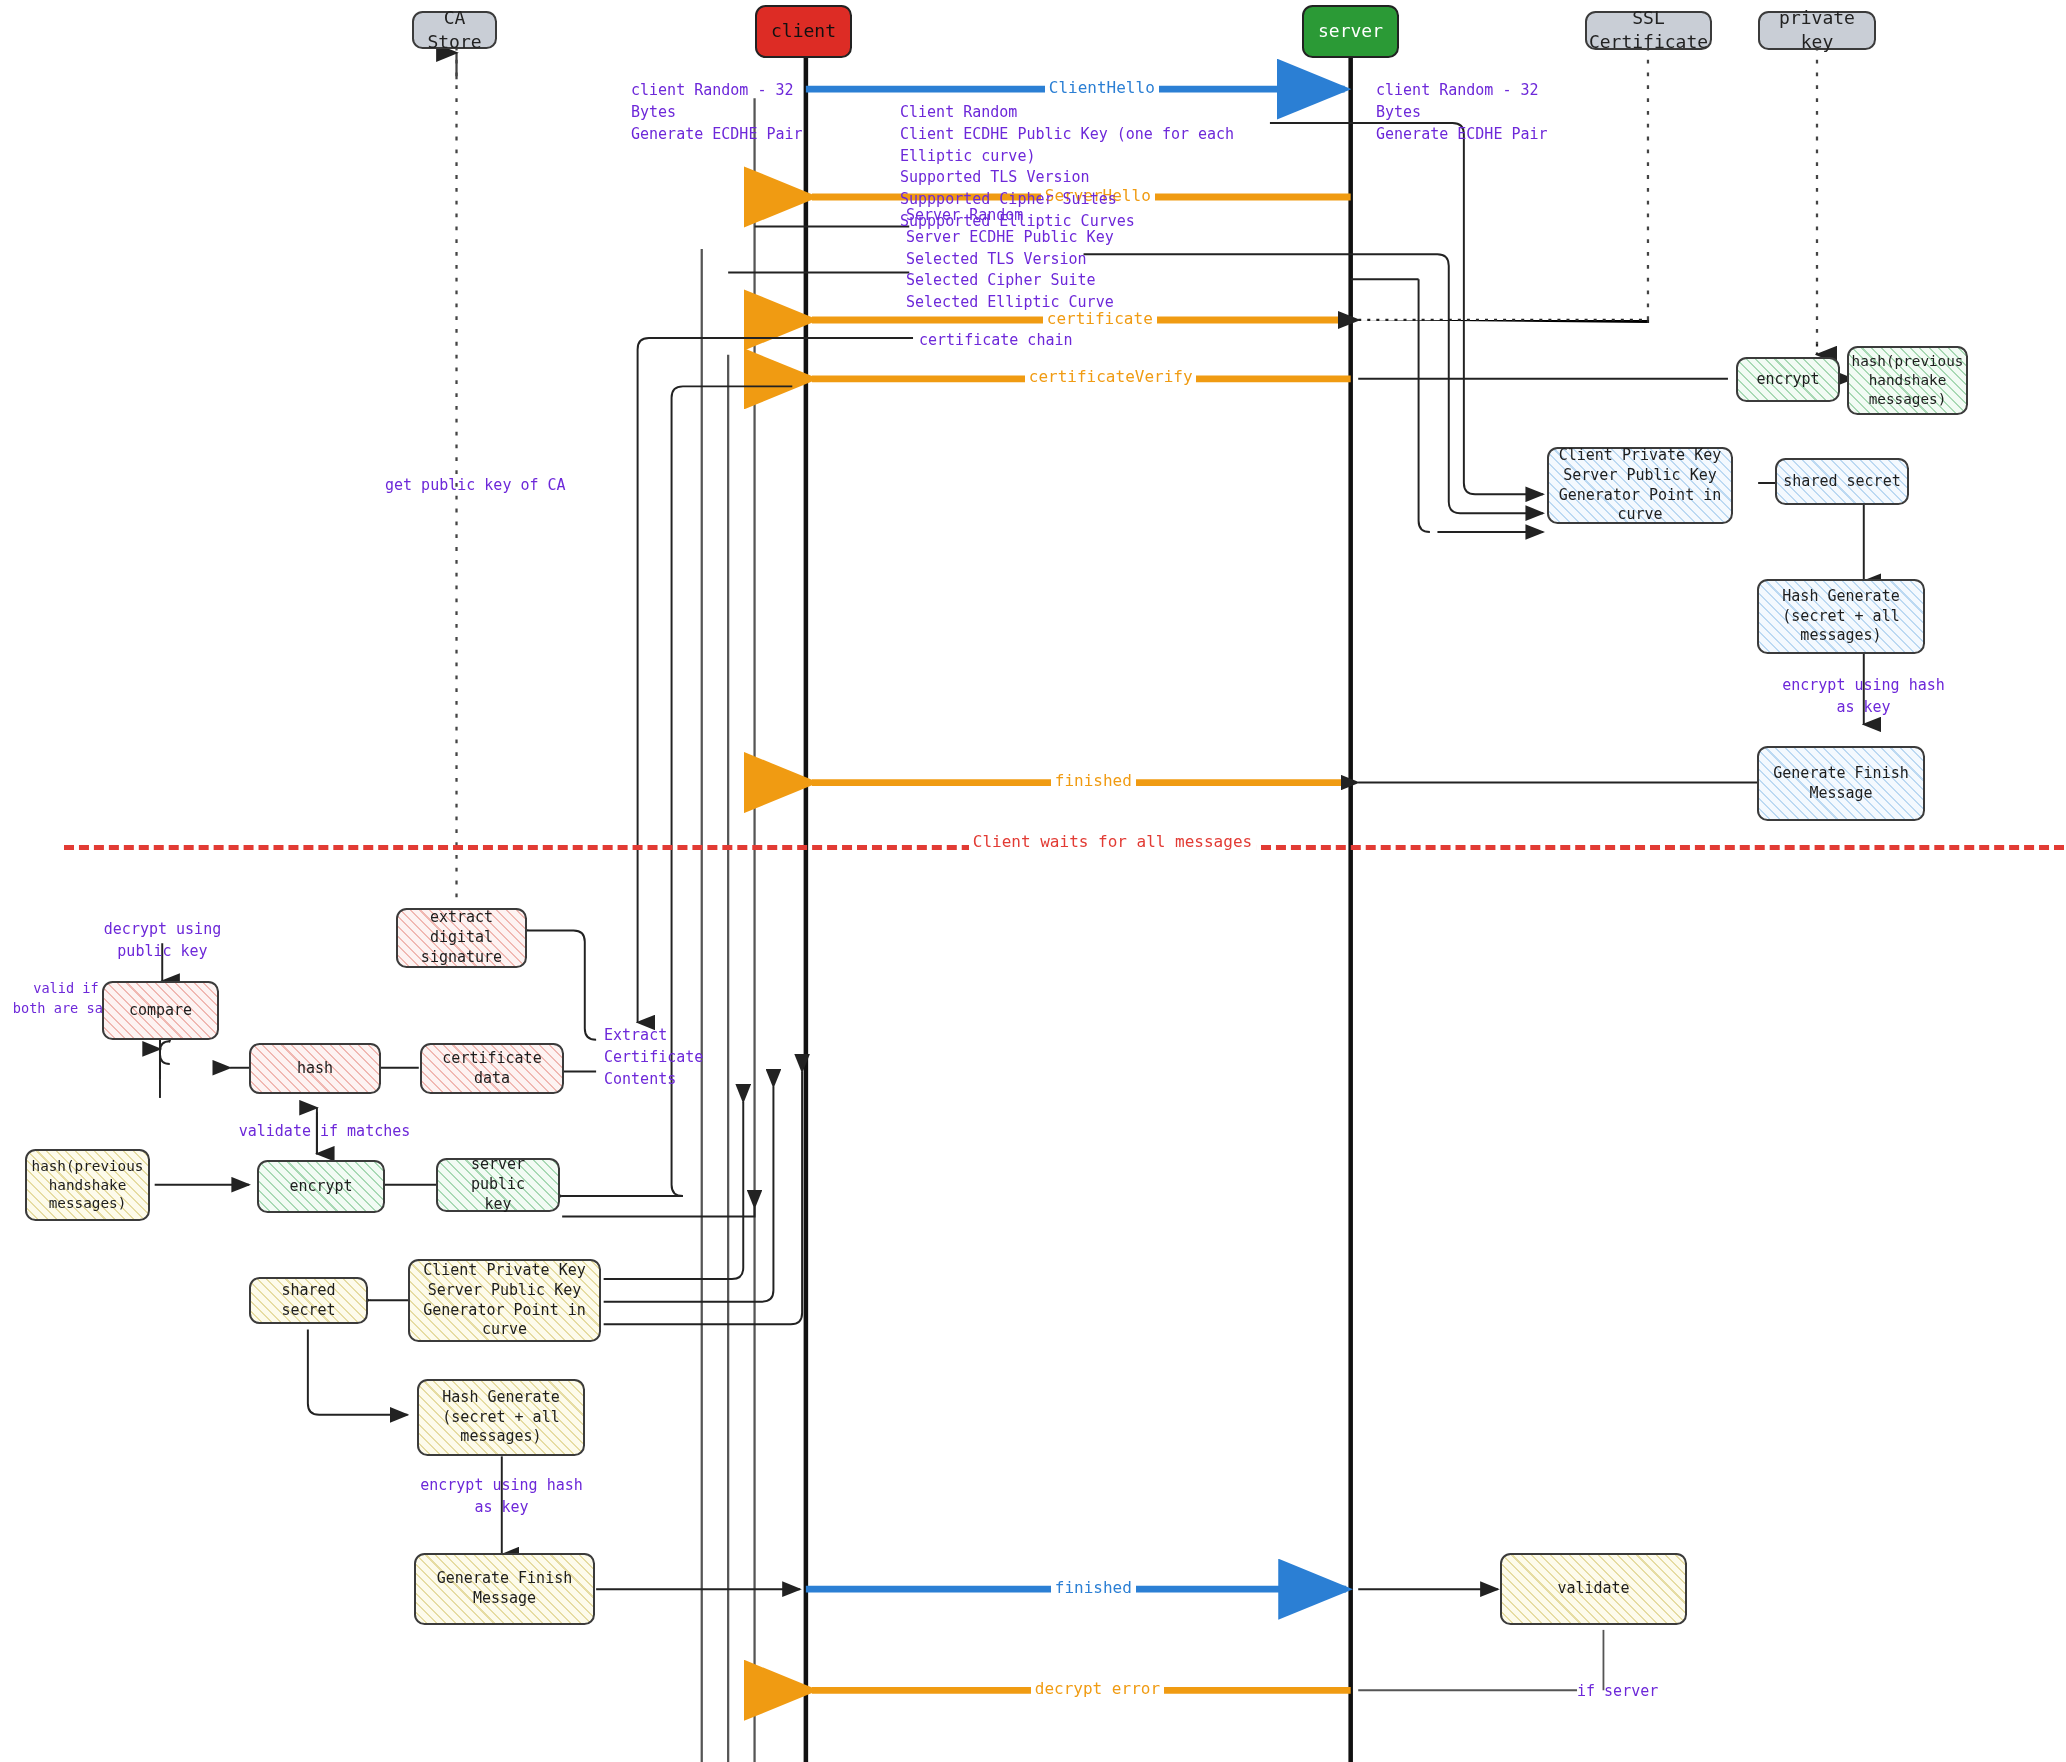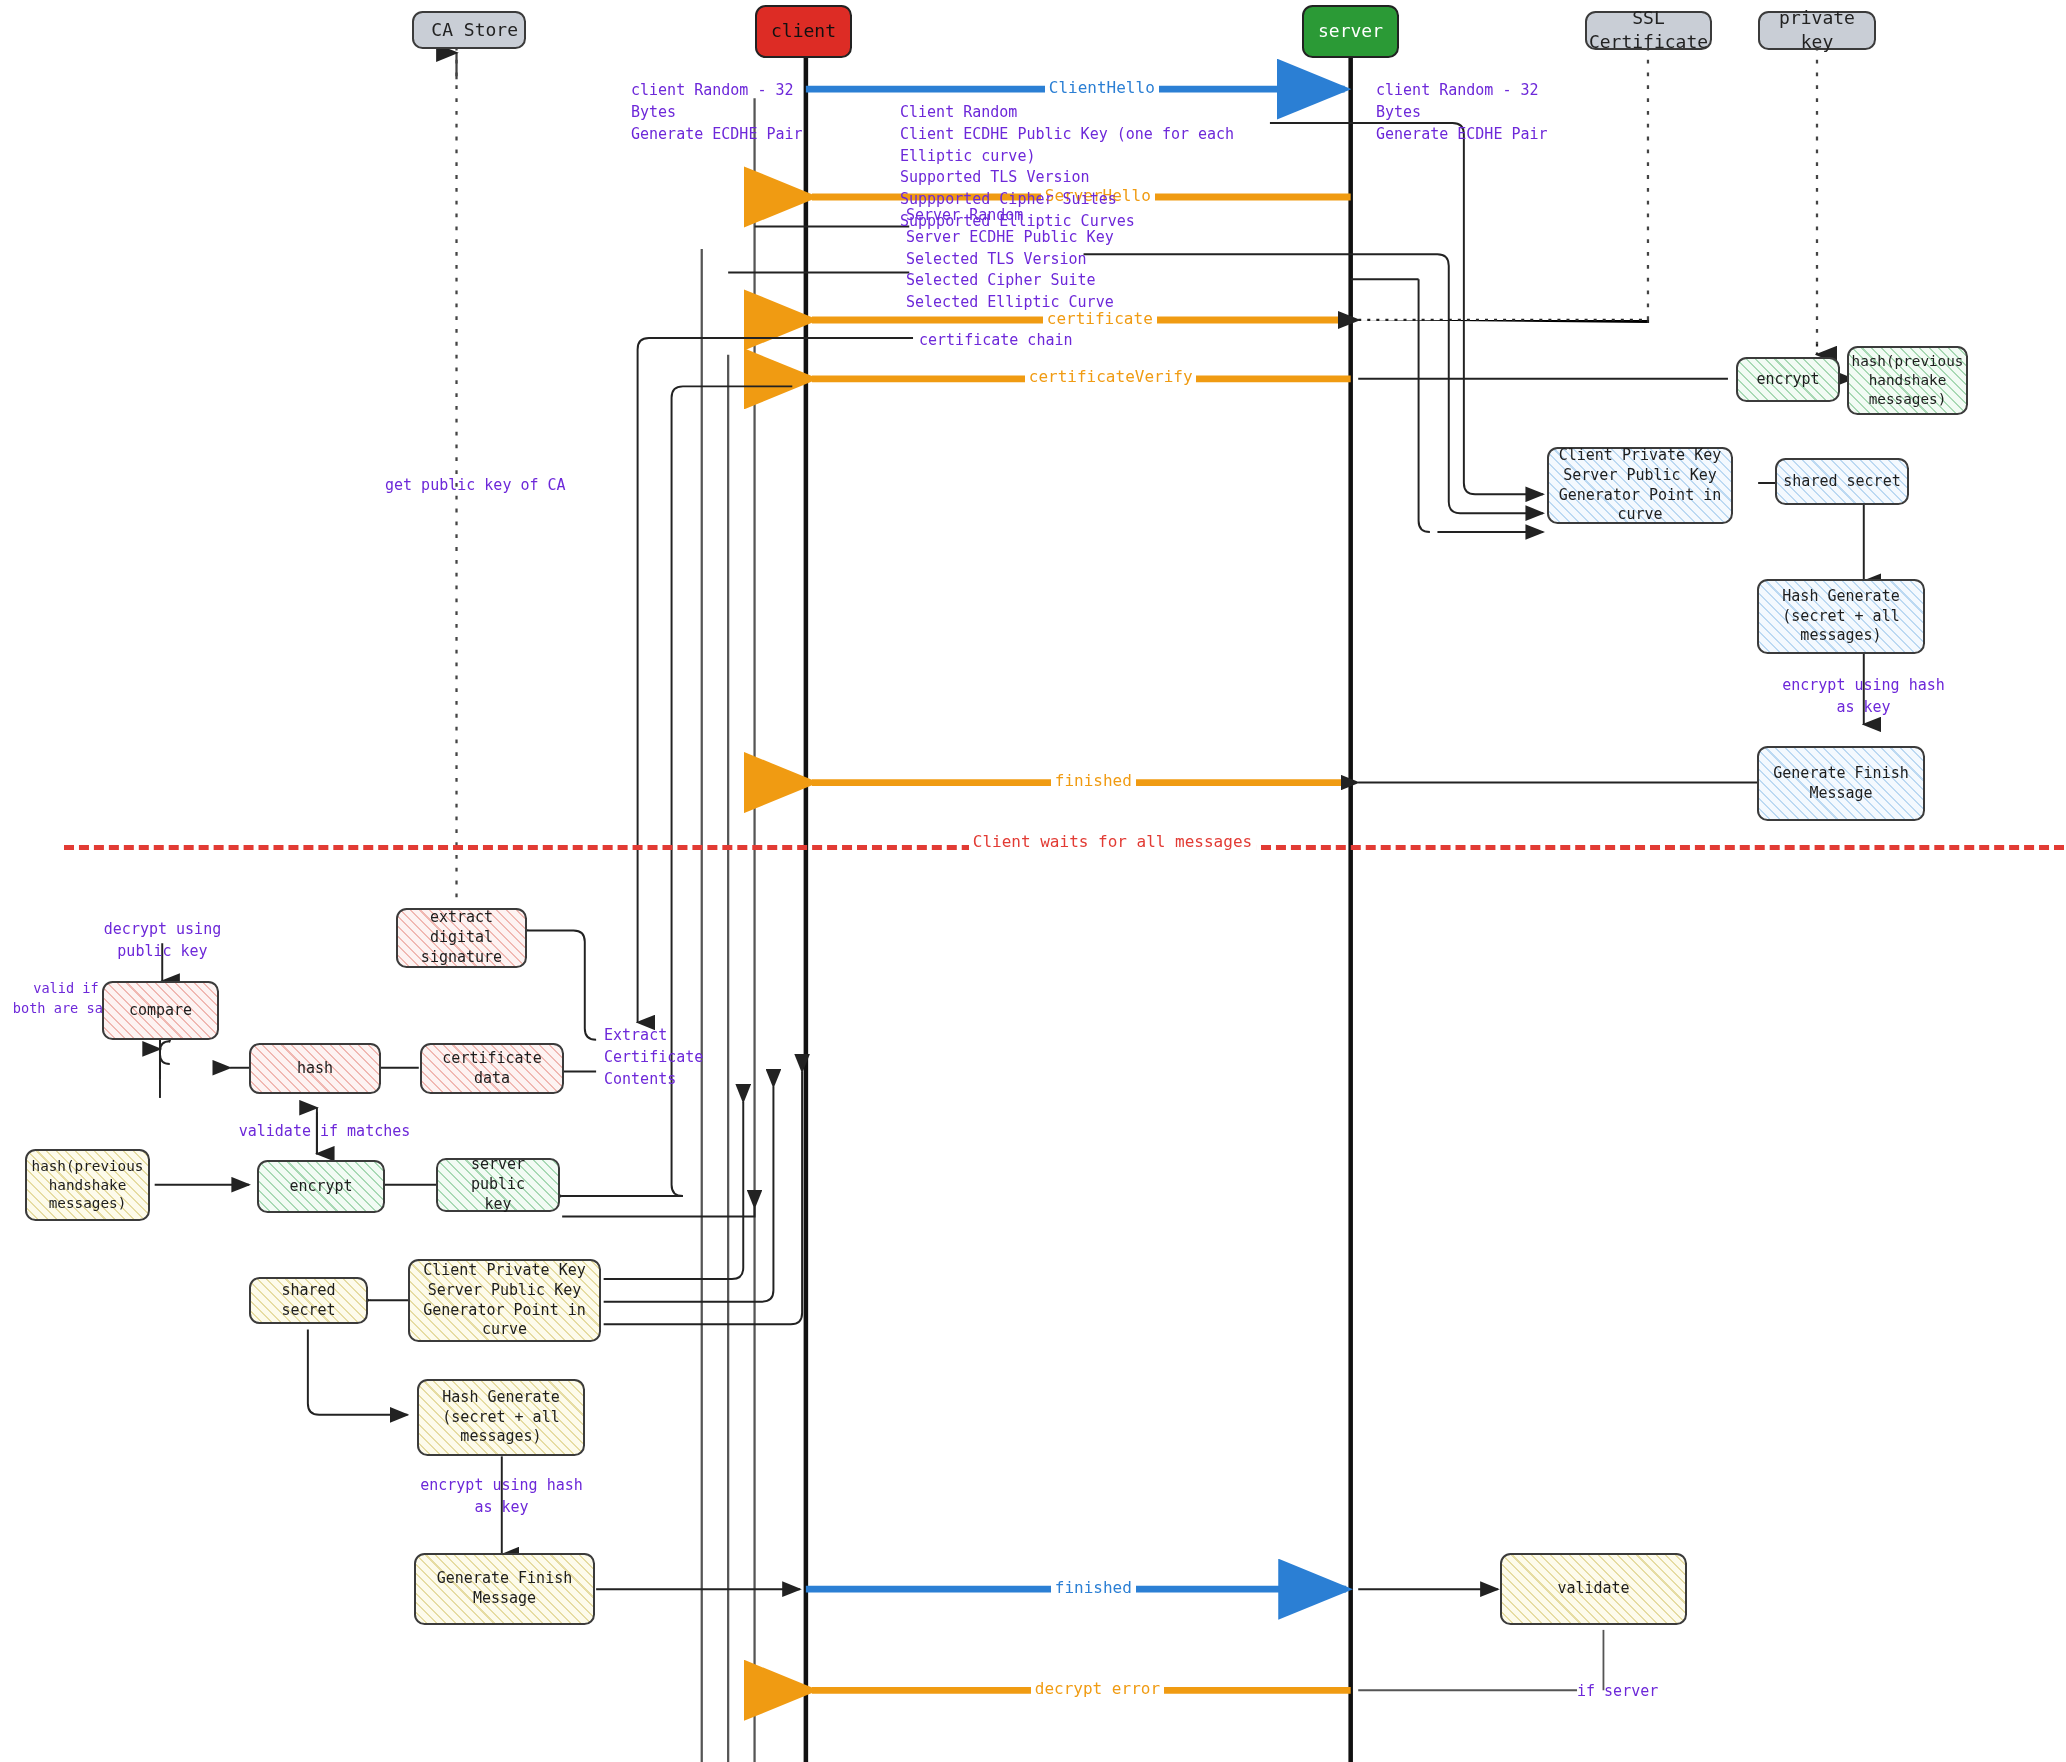--- a/index.html
+++ b/index.html
@@ -140,21 +140,21 @@
     <path d="M665,1930 L665,2060" fill="none" stroke="#222" stroke-width="2.6" marker-end="url(#ah-k-d)"></path>
 
     <path d="M790,2106 L1060,2106" fill="none" stroke="#222" stroke-width="2.6" marker-end="url(#ah-k)"></path>
 
     <path d="M1800,2106 L1985,2106" fill="none" stroke="#222" stroke-width="2.6" marker-end="url(#ah-k)"></path>
 
     <path d="M2125,2160 L2125,2240" fill="none" stroke="#555" stroke-width="2.4"></path>
     <path d="M2090,2240 L1800,2240" fill="none" stroke="#555" stroke-width="2.4"></path>
   </svg>
 
-  <div class="node actor grey" style="left:412px;top:10.6px;width:114px;height:38px;justify-content:flex-end;">
+  <div class="node actor grey" style="left:412px;top:10.6px;width:85px;height:38px;">
     <span>CA Store</span>
   </div>
 
   <div class="node actor client" style="left:755px;top:4.5px;width:97px;height:53px;">
     <span>client</span>
   </div>
 
   <div class="node actor server" style="left:1302px;top:4.5px;width:97px;height:53px;">
     <span>server</span>
   </div>
@@ -269,21 +269,21 @@
   <div class="node hatch-yellow" style="left:25px;top:1149px;width:125px;height:72px;font-size:14.3px;">
     <span>hash(previous
 handshake
 messages)</span>
   </div>
 
   <div class="node hatch-green" style="left:257px;top:1160px;width:128px;height:53px;font-size:15px;">
     <span>encrypt</span>
   </div>
 
-  <div class="node hatch-green" style="left:436px;top:1158px;width:124px;height:54px;font-size:15px;border-radius:10px;">
+  <div class="node hatch-green" style="left:436px;top:1158px;width:124px;height:54px;font-size:15px;">
     <span>server public
 key</span>
   </div>
 
   <div class="node hatch-yellow" style="left:408px;top:1259px;width:193px;height:83px;font-size:15px;">
     <span>Client Private Key
 Server Public Key
 Generator Point in curve</span>
   </div>
 

